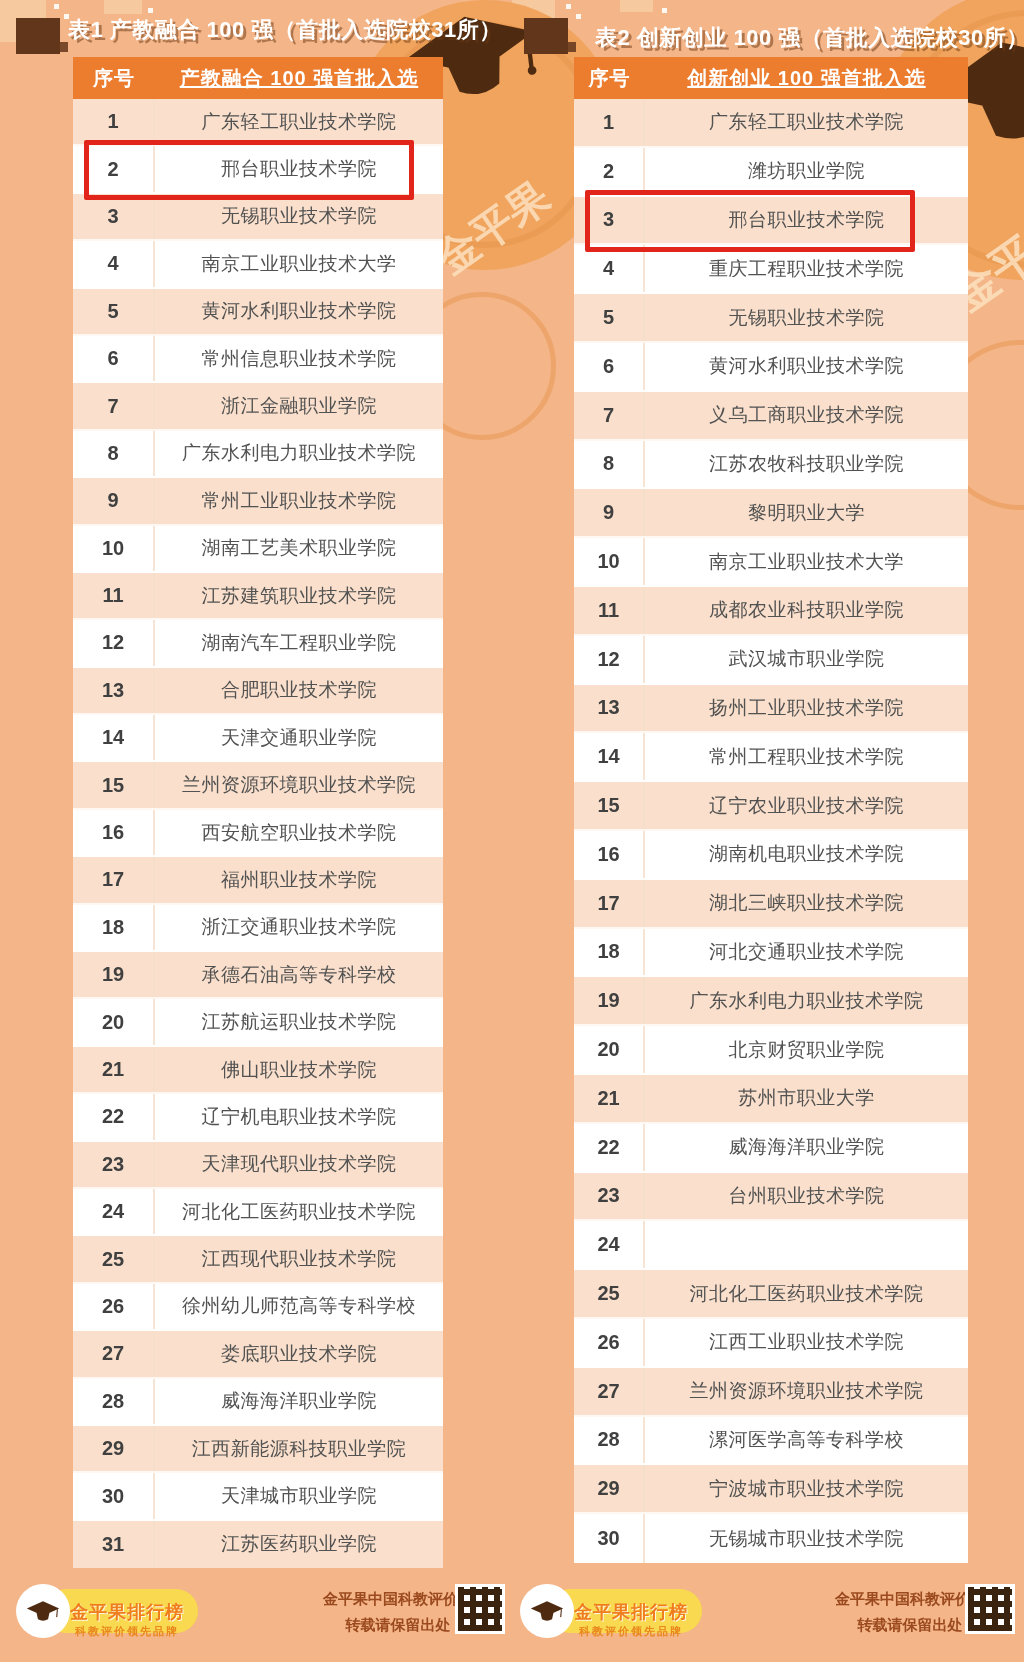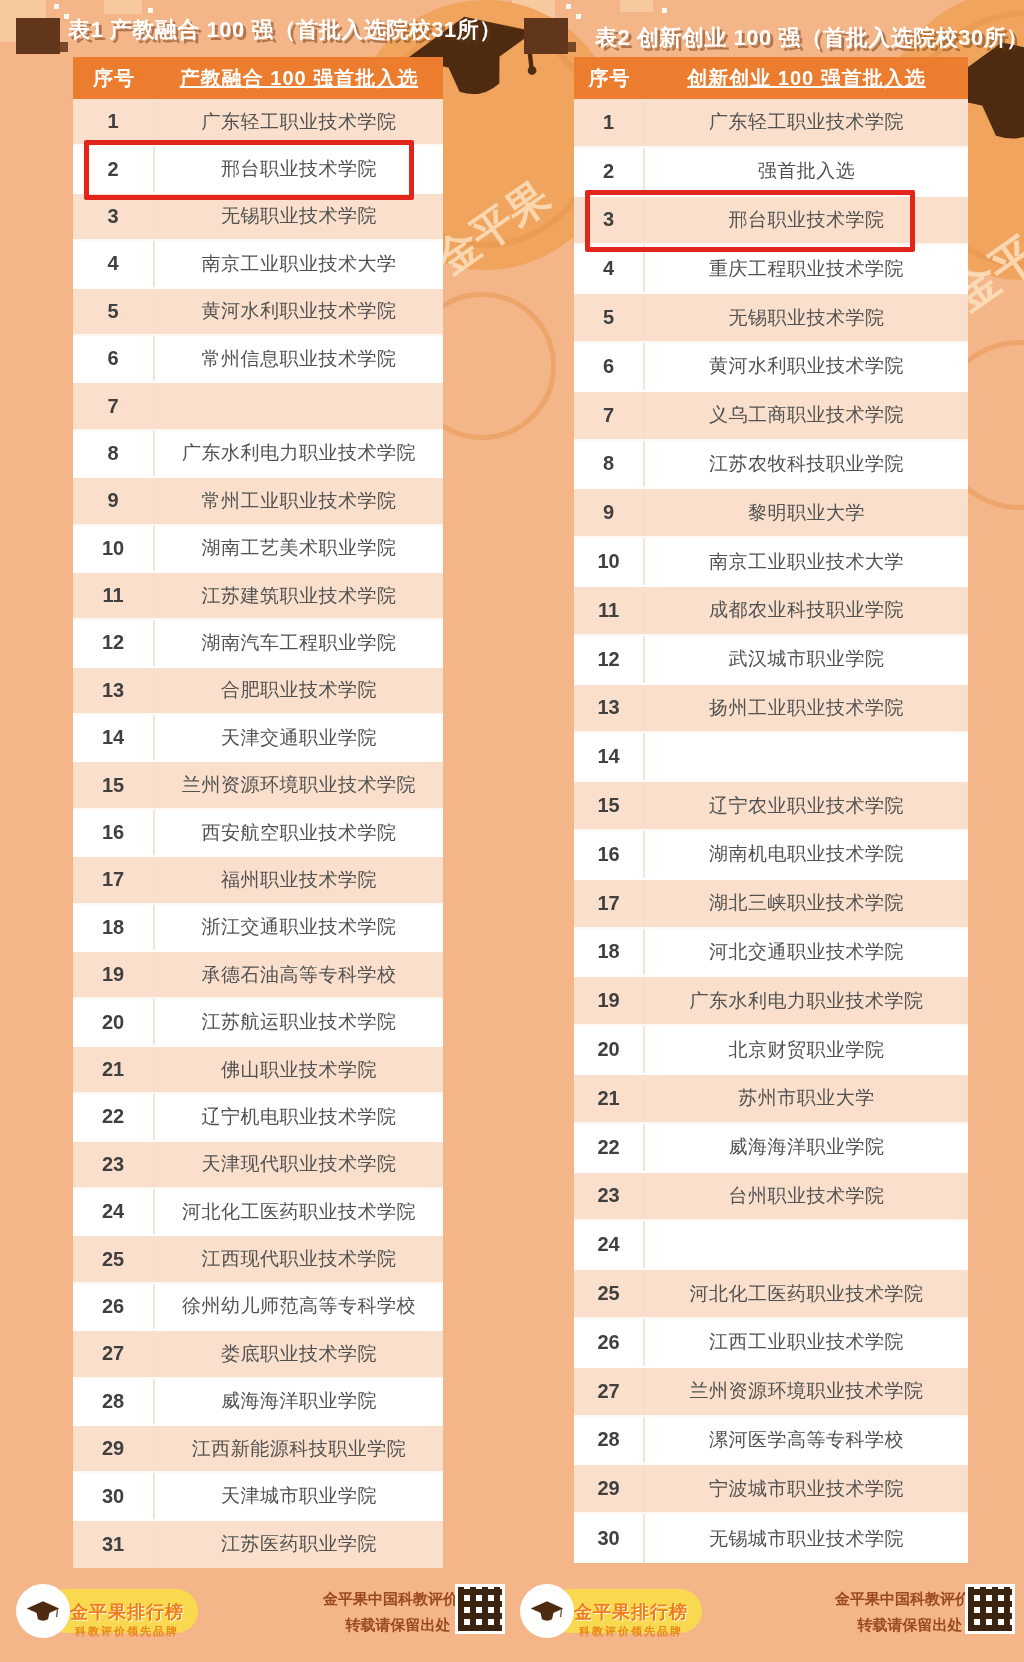--- a/index.html
+++ b/index.html
@@ -132,20 +132,21 @@
         <div class="row r-odd">
           <span class="cell rank">5</span>
           <span class="cell name">黄河水利职业技术学院</span>
         </div>
         <div class="row r-even">
           <span class="cell rank">6</span>
           <span class="cell name">常州信息职业技术学院</span>
         </div>
         <div class="row r-odd">
           <span class="cell rank">7</span>
+          <span class="cell name">浙江金融职业学院</span>
         </div>
         <div class="row r-even">
           <span class="cell rank">8</span>
           <span class="cell name">广东水利电力职业技术学院</span>
         </div>
         <div class="row r-odd">
           <span class="cell rank">9</span>
           <span class="cell name">常州工业职业技术学院</span>
         </div>
         <div class="row r-even">
@@ -247,21 +248,21 @@
       <span class="th name">创新创业 100 强首批入选</span>
     </div>
     <div class="tbody">
 
     <div class="row r-odd">
           <span class="cell rank">1</span>
           <span class="cell name">广东轻工职业技术学院</span>
         </div>
         <div class="row r-even">
           <span class="cell rank">2</span>
-          <span class="cell name">强首批入选</span>
+          <span class="cell name">潍坊职业学院</span>
         </div>
         <div class="row r-odd r-hl">
           <span class="cell rank">3</span>
           <span class="cell name">邢台职业技术学院</span>
         </div>
         <div class="row r-even">
           <span class="cell rank">4</span>
           <span class="cell name">重庆工程职业技术学院</span>
         </div>
         <div class="row r-odd">
@@ -295,20 +296,21 @@
         <div class="row r-even">
           <span class="cell rank">12</span>
           <span class="cell name">武汉城市职业学院</span>
         </div>
         <div class="row r-odd">
           <span class="cell rank">13</span>
           <span class="cell name">扬州工业职业技术学院</span>
         </div>
         <div class="row r-even">
           <span class="cell rank">14</span>
+          <span class="cell name">常州工程职业技术学院</span>
         </div>
         <div class="row r-odd">
           <span class="cell rank">15</span>
           <span class="cell name">辽宁农业职业技术学院</span>
         </div>
         <div class="row r-even">
           <span class="cell rank">16</span>
           <span class="cell name">湖南机电职业技术学院</span>
         </div>
         <div class="row r-odd">

